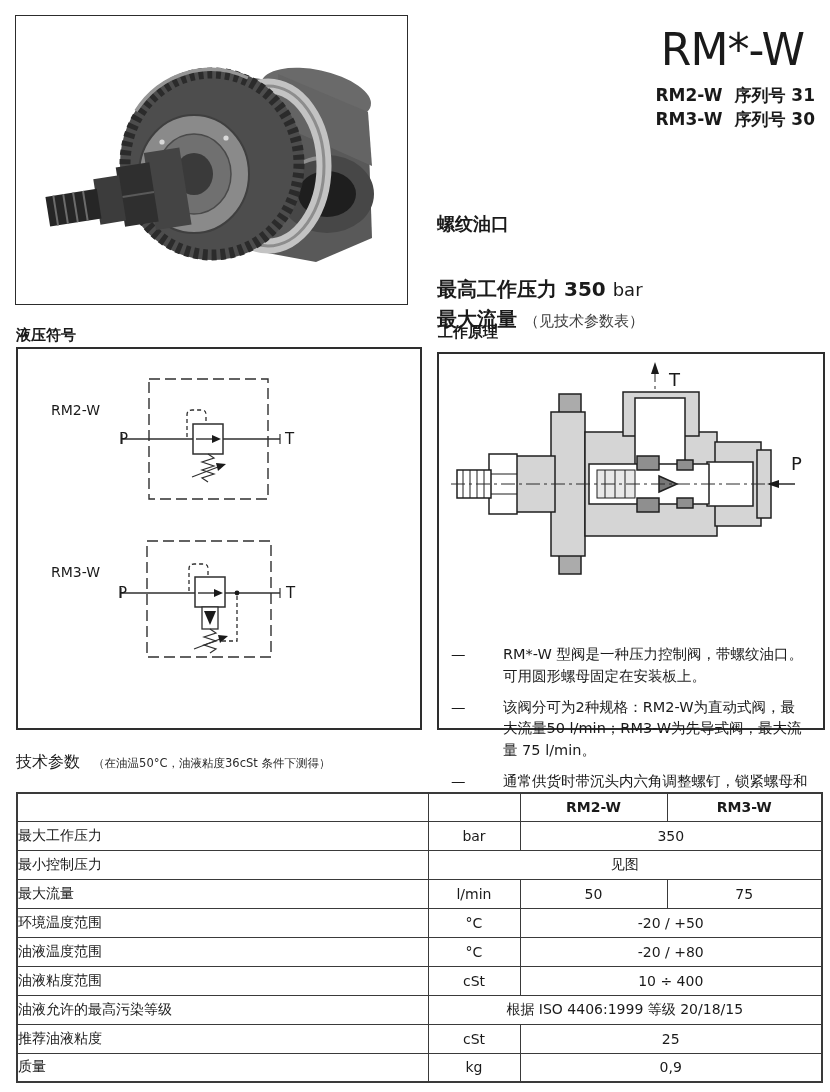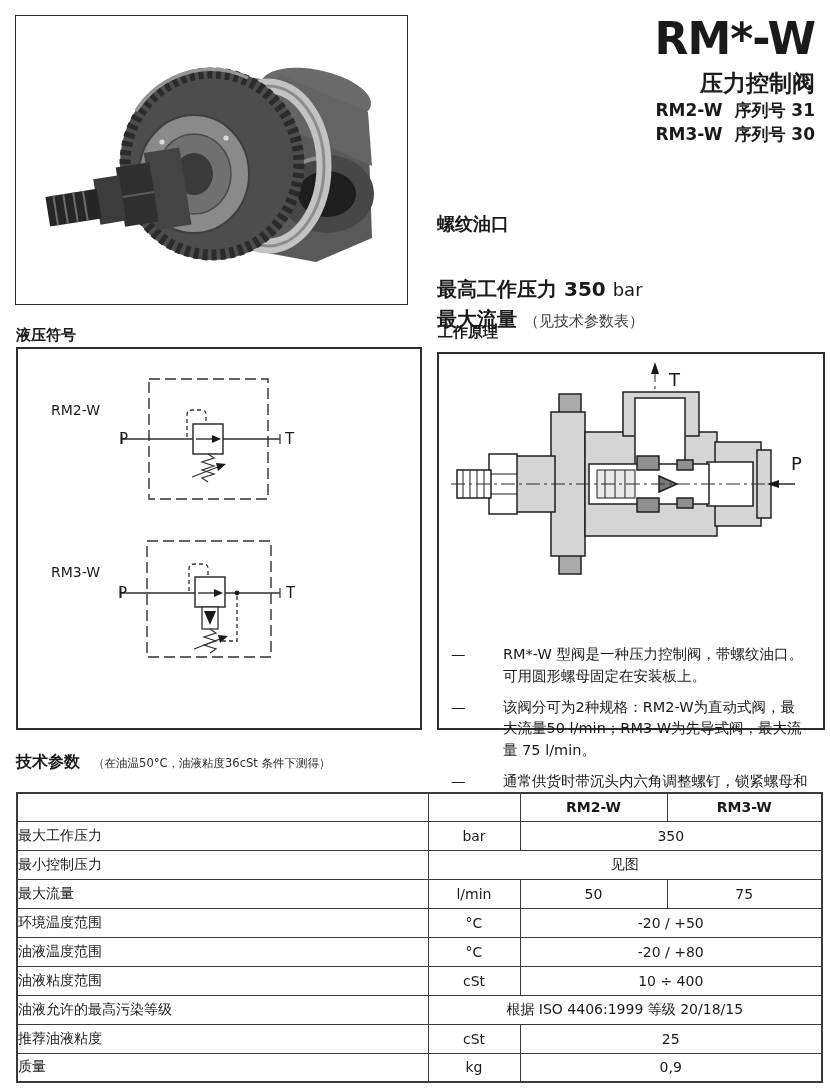--- a/index.html
+++ b/index.html
@@ -4,21 +4,21 @@
 <style>
   html,body{margin:0;padding:0;background:#ffffff;}
   .page{
     position:relative;width:830px;height:1092px;background:#fff;
     font-family:"DejaVu Sans","Liberation Sans",sans-serif;color:#1a1a1a;overflow:hidden;
   }
   
   .photo-frame{position:absolute;left:15px;top:15px;width:391px;height:288px;border:1px solid #2c2c2c;background:#fff;}
   
   .title-block{position:absolute;right:15px;top:16px;text-align:right;}
-  .model-title{font-size:44px;font-weight:bold;line-height:1.05;letter-spacing:-1px;margin:0;}
+  .model-title{font-size:44px;font-weight:normal;line-height:1.05;letter-spacing:-1px;margin:11px;}
   .model-sub{font-size:23px;font-weight:bold;margin-top:6px;}
   .series{font-size:17px;font-weight:bold;line-height:1.4;}
   .series .serial{margin-left:12px;}
   
   .intro{position:absolute;left:437px;top:212px;width:386px;}
   .intro-ports{font-size:18px;font-weight:bold;}
   .intro-press{margin-top:40px;font-size:20px;font-weight:bold;}
   .intro-press .unit{font-weight:normal;font-size:18px;}
   .intro-flow{margin-top:3px;font-size:20px;font-weight:bold;}
   .intro-flow .note{font-weight:normal;font-size:15px;color:#3d3d3d;}
@@ -28,21 +28,21 @@
   .sec-principle{left:438px;top:323px;}
   
   .symbol-box{position:absolute;left:16px;top:347px;width:402px;height:379px;border:2px solid #2e2e2e;background:#fff;}
   .principle-box{position:absolute;left:437px;top:352px;width:384px;height:374px;border:2px solid #2e2e2e;background:#fff;}
   .bullets{padding:4px 14px 0 12px;}
   .bullet{display:flex;font-size:14.5px;line-height:1.5;margin-bottom:9px;}
   .bullet .marker{flex:none;width:24px;font-weight:normal;}
   .bullet .txt{flex:1;margin-left:28px;}
   
   .tech-head{position:absolute;left:16px;top:752px;white-space:nowrap;}
-  .tech-title{font-size:16px;font-weight:bold;}
+  .tech-title{font-size:16px;font-weight:normal;}
   .tech-note{font-size:11.5px;color:#2b2b2b;margin-left:8px;margin-top:42px;}
   table.tech{position:absolute;left:16px;top:792px;width:805px;border-collapse:collapse;table-layout:fixed;background:#fff;}
   table.tech{border:2px solid #3a3a3a;}
   table.tech td{border:1px solid #3a3a3a;font-size:14px;padding:0;}
   table.tech tr{height:29px;}
   table.tech tr.hdr-row{height:28px;}
   td.lbl{text-align:left;padding-left:22px;}
   td.unit,td.val{text-align:center;}
   td.colhdr{text-align:center;font-weight:bold;}
   
@@ -95,21 +95,20 @@
         <line x1="38" y1="162" x2="38" y2="192" stroke="#6b6b6b" stroke-width="2"></line>
         <line x1="48" y1="162" x2="48" y2="192" stroke="#6b6b6b" stroke-width="2"></line>
         <line x1="58" y1="162" x2="58" y2="192" stroke="#6b6b6b" stroke-width="2"></line>
         <line x1="68" y1="162" x2="68" y2="192" stroke="#6b6b6b" stroke-width="2"></line>
       </g>
     </svg>
   </div>
 
   <div class="title-block">
     <div class="model-title">RM*-W</div>
-    <div class="model-sub">压力控制阀</div>
     <div class="series">
       <div>
         <span>RM2-W</span><span class="serial">序列号 31</span>
       </div>
       <div>
         <span>RM3-W</span><span class="serial">序列号 30</span>
       </div>
     </div>
   </div>
 

